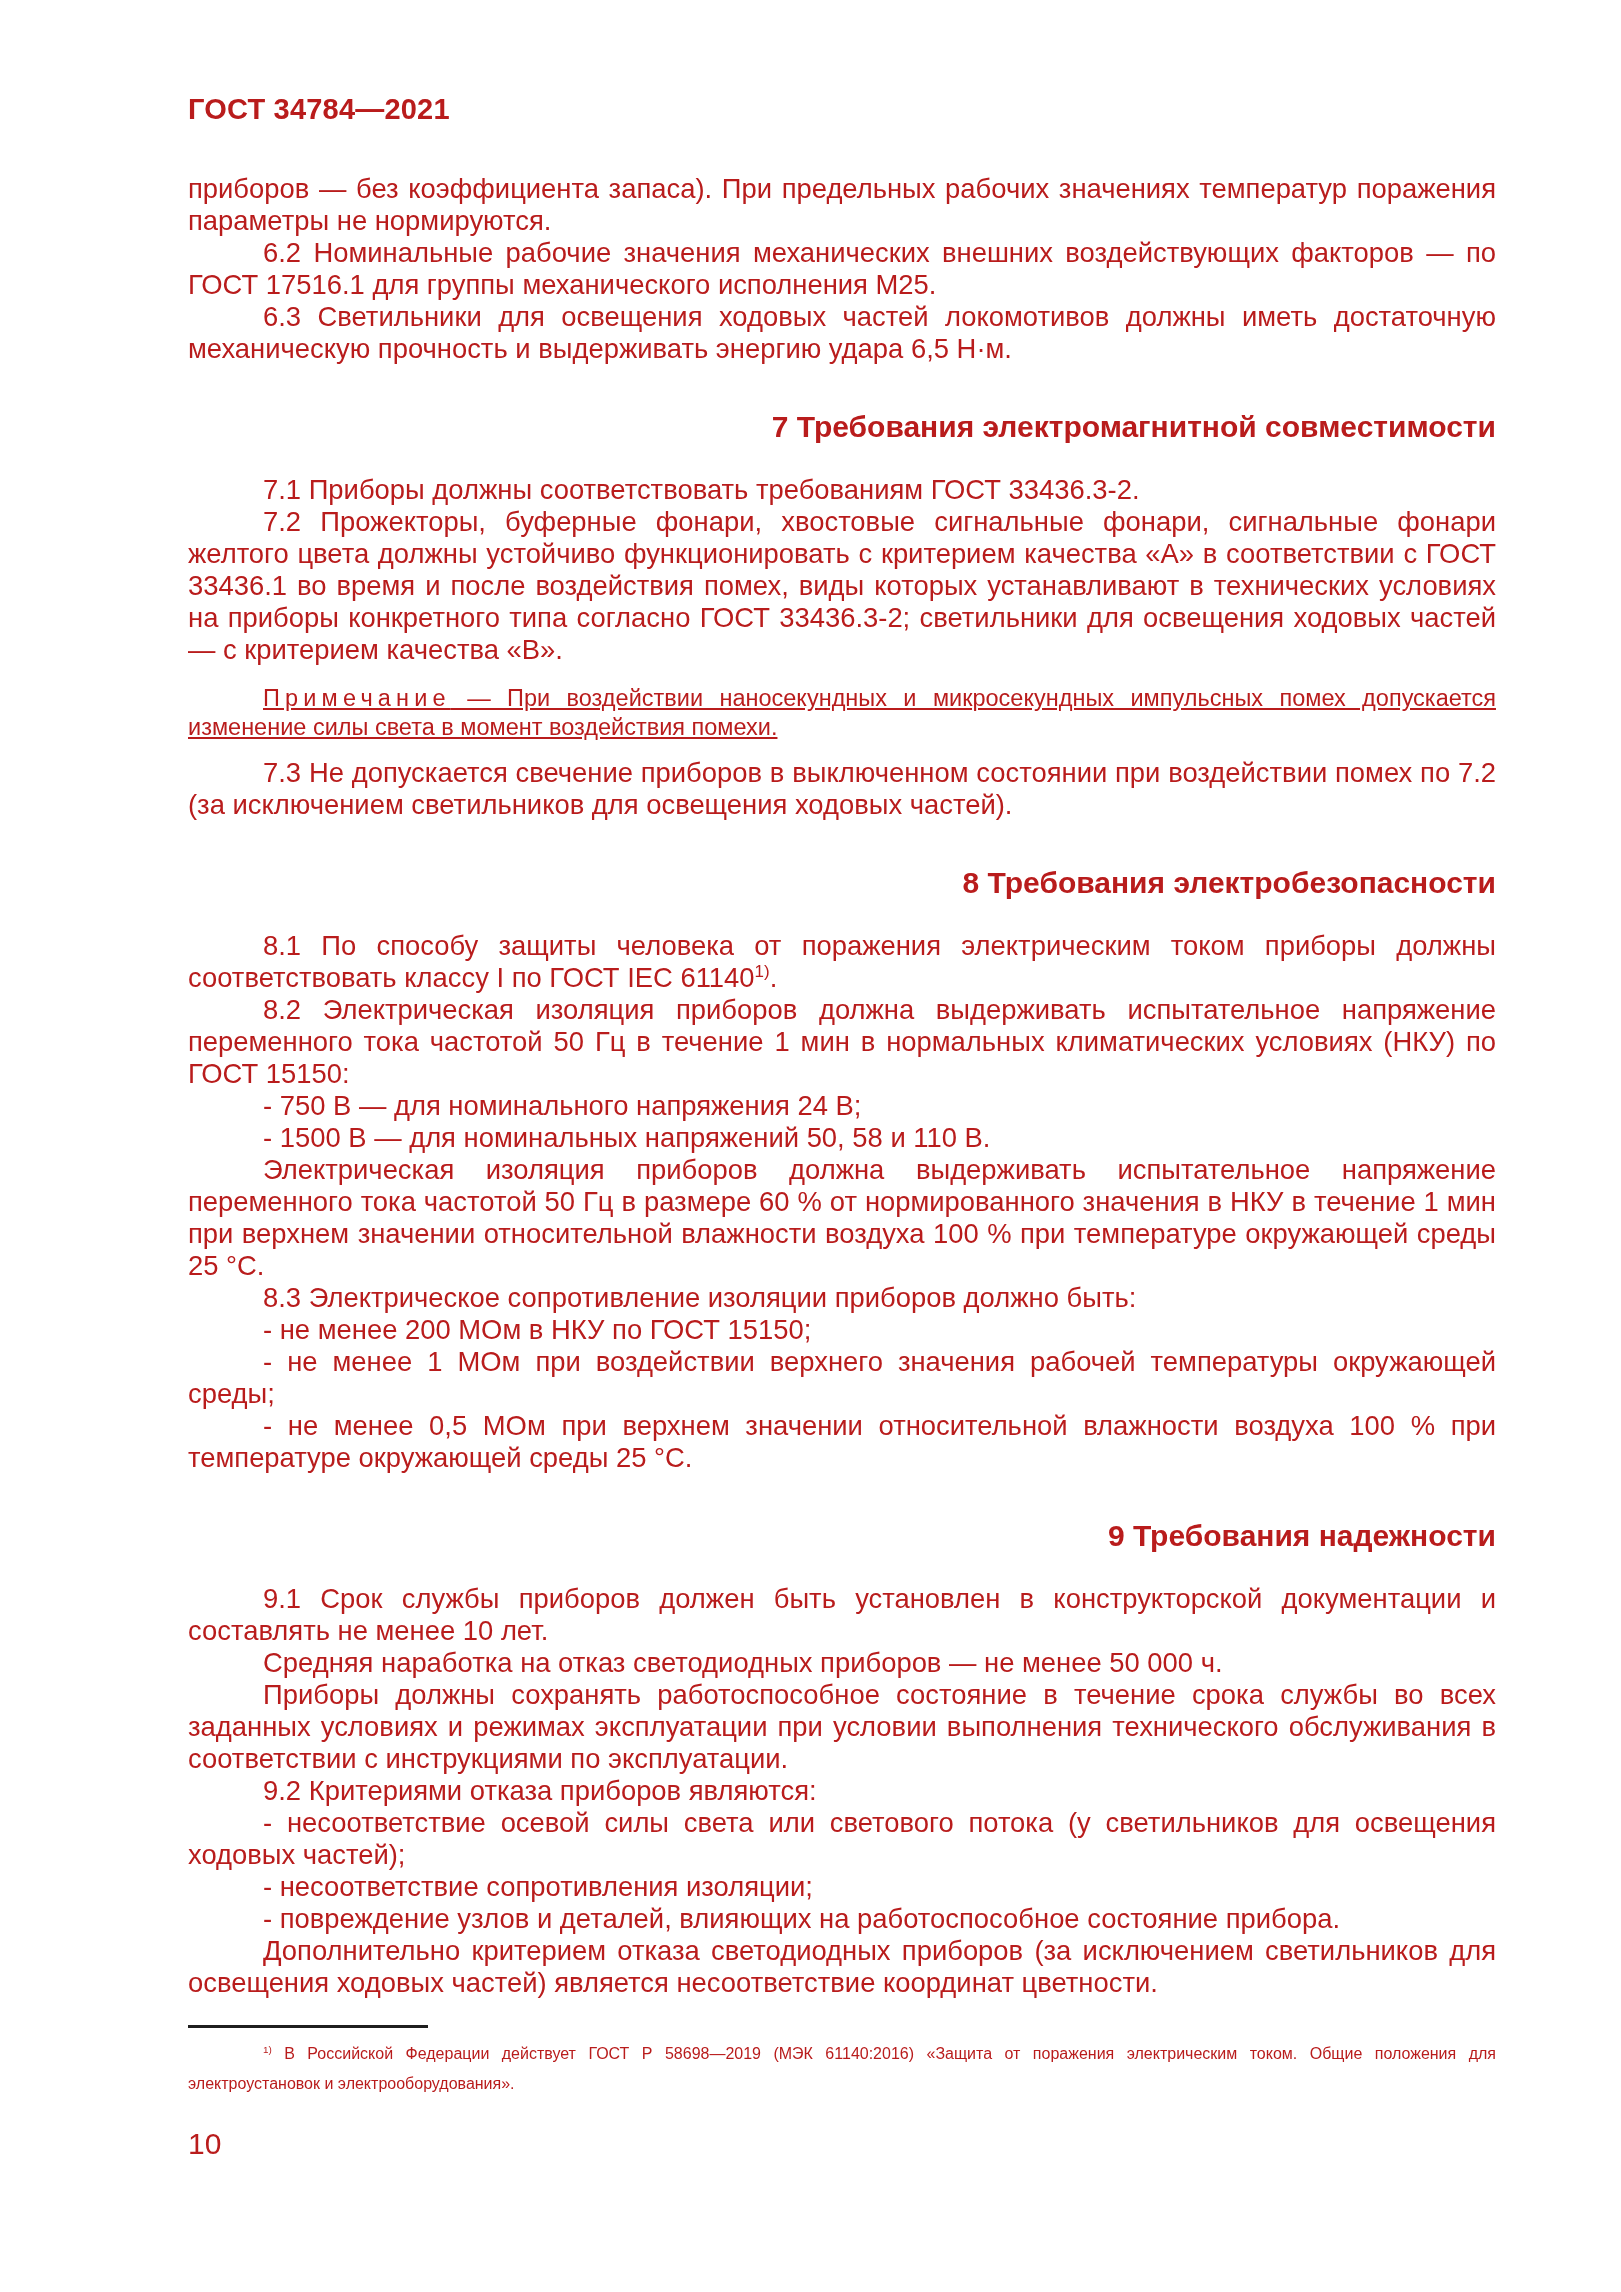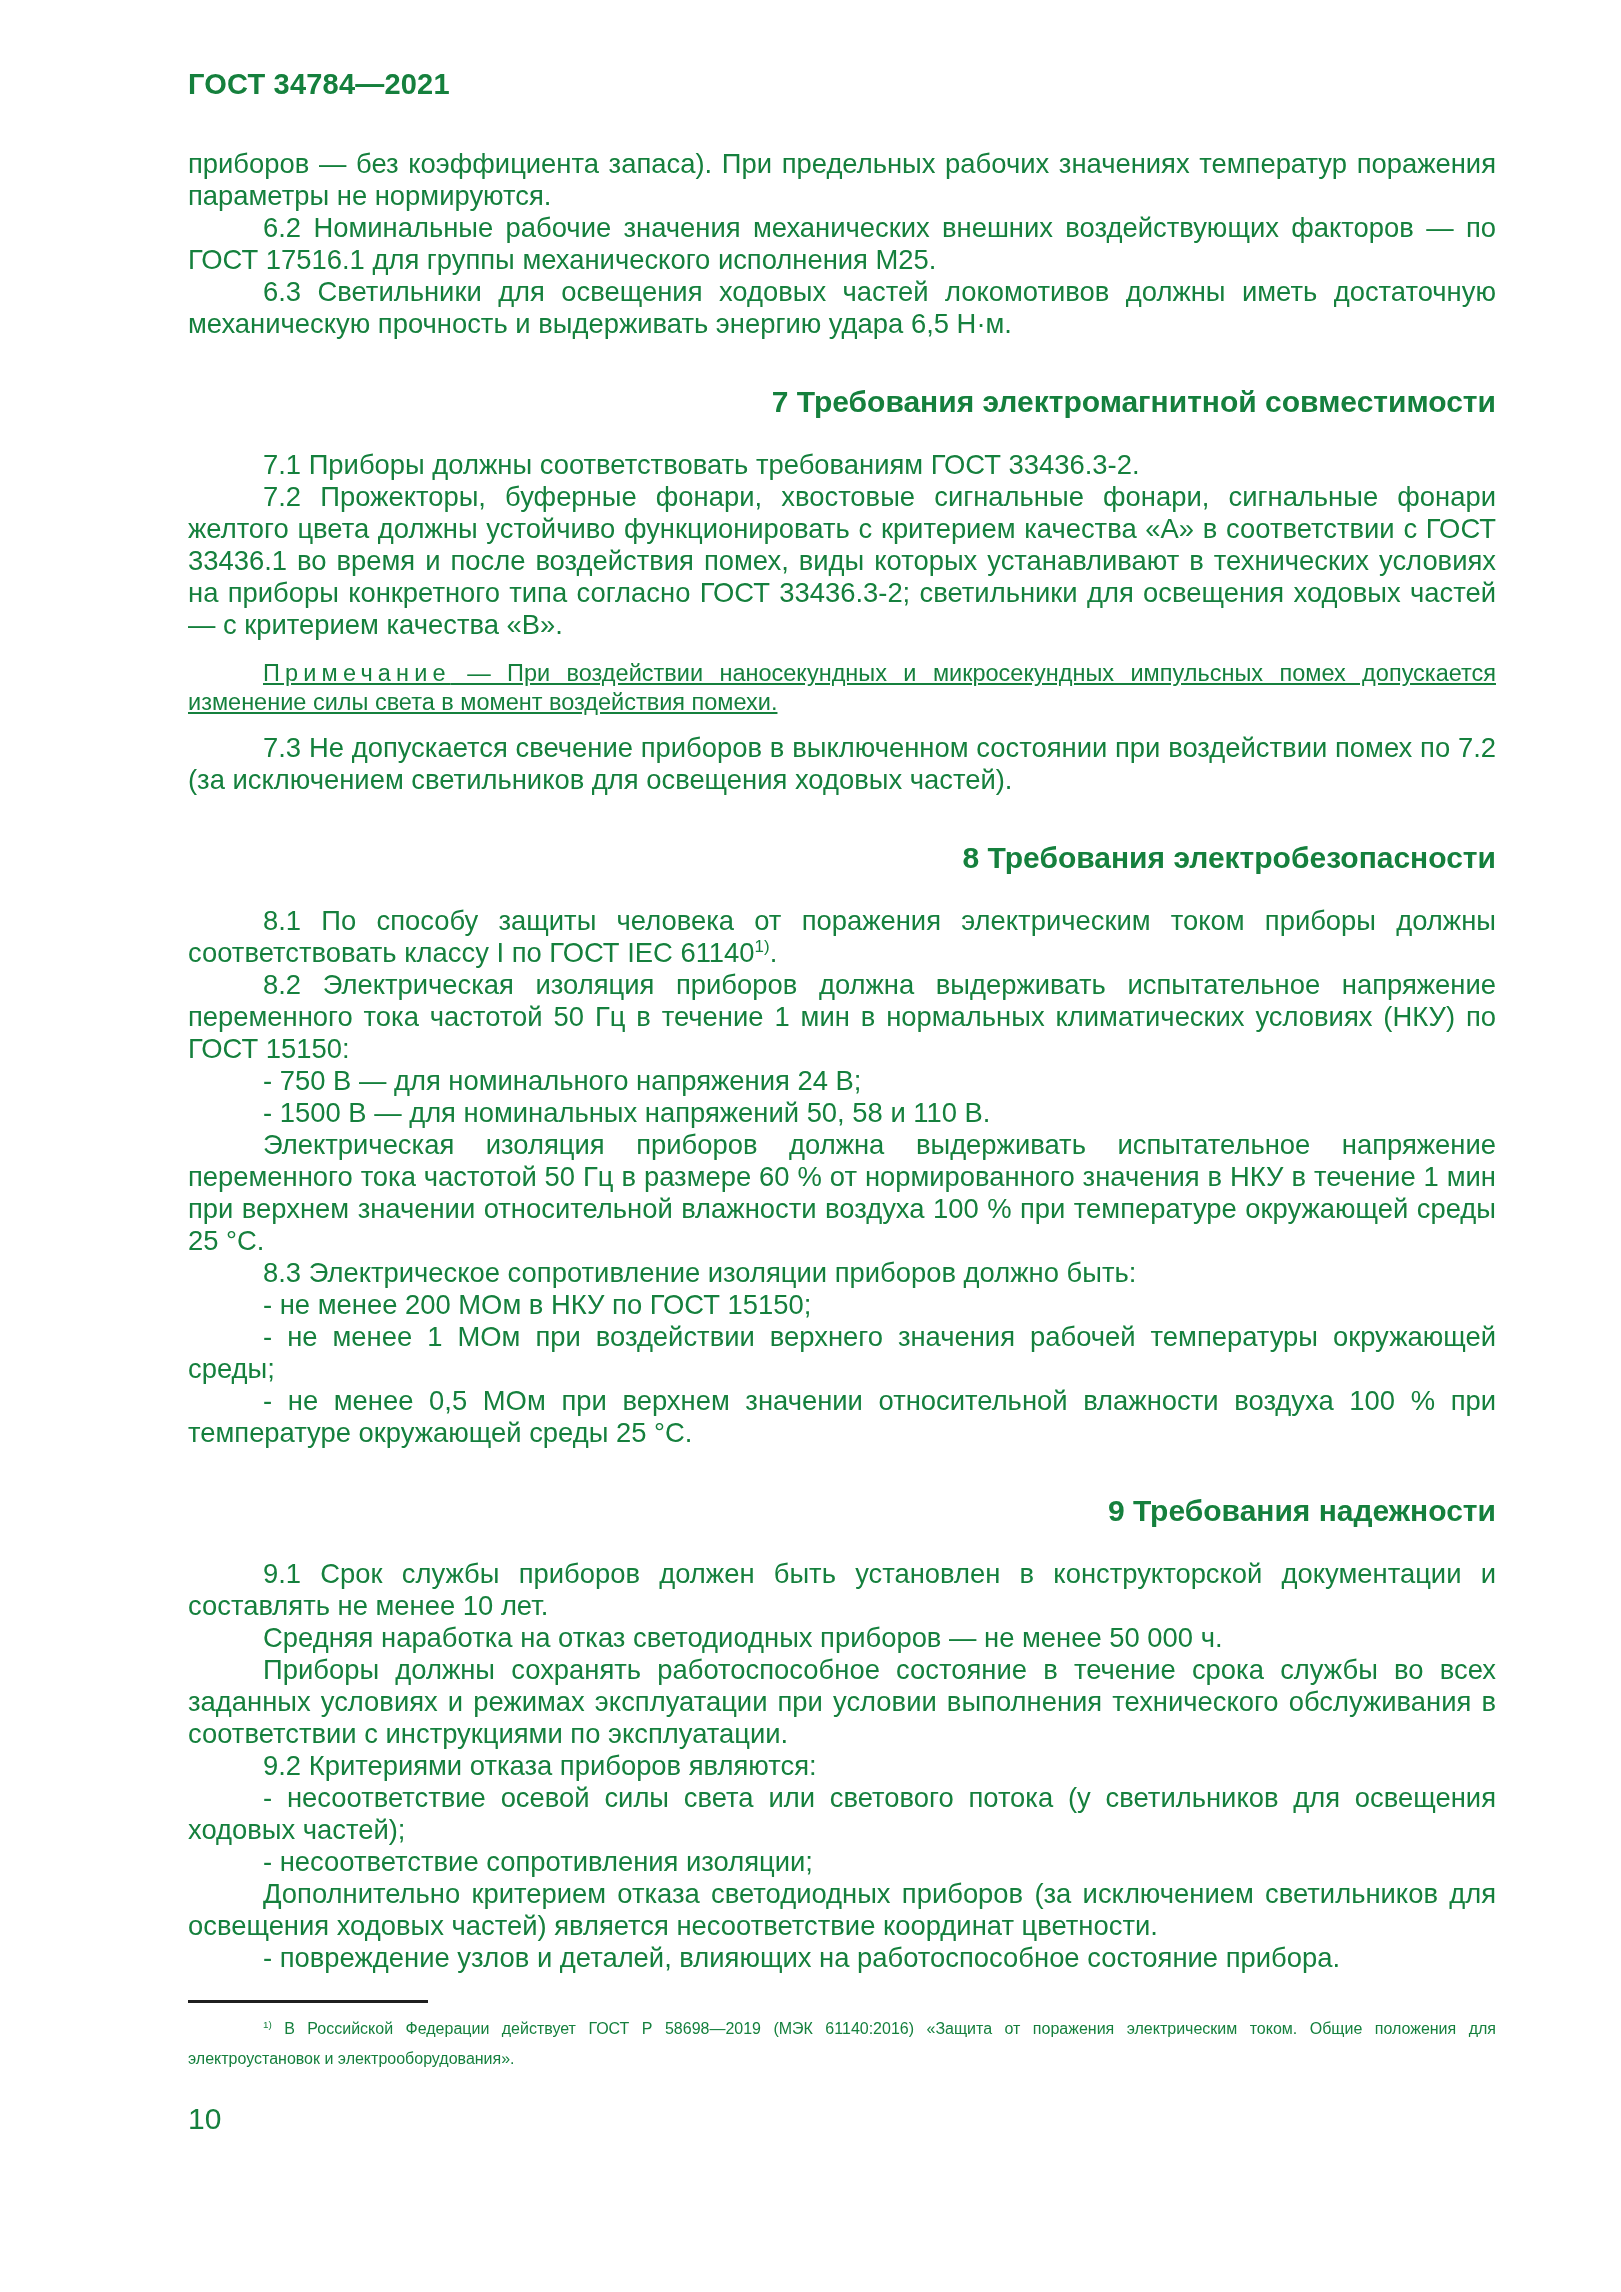--- a/index.html
+++ b/index.html
@@ -7,23 +7,23 @@
     padding: 0;
     background: #ffffff;
   }
   .page {
     position: relative;
     width: 1621px;
     height: 2293px;
     margin: 0 auto;
     background: #ffffff;
     box-sizing: border-box;
-    padding: 68px 125px 0 188px;
+    padding: 93px 125px 0 188px;
     font-family: "Liberation Sans", "DejaVu Sans", sans-serif;
-    color: #15803d;
+    color: #b91c1c;
     overflow: hidden;
   }
   .doc-header {
     font-size: 29px;
     font-weight: bold;
     margin: 0 0 47px 0;
     letter-spacing: 0.2px;
   }
   .para {
     font-size: 27.4px;
@@ -116,22 +116,22 @@
   <p class="para">- не менее 1 МОм при воздействии верхнего значения рабочей температуры окружающей среды;</p>
   <p class="para">- не менее 0,5 МОм при верхнем значении относительной влажности воздуха 100 % при температуре окружающей среды 25 °С.</p>
 
   <h2 class="section-heading">9 Требования надежности</h2>
   <p class="para">9.1 Срок службы приборов должен быть установлен в конструкторской документации и составлять не менее 10 лет.</p>
   <p class="para">Средняя наработка на отказ светодиодных приборов — не менее 50 000 ч.</p>
   <p class="para">Приборы должны сохранять работоспособное состояние в течение срока службы во всех заданных условиях и режимах эксплуатации при условии выполнения технического обслуживания в соответствии с инструкциями по эксплуатации.</p>
   <p class="para">9.2 Критериями отказа приборов являются:</p>
   <p class="para">- несоответствие осевой силы света или светового потока (у светильников для освещения ходовых частей);</p>
   <p class="para">- несоответствие сопротивления изоляции;</p>
+  <p class="para">- повреждение узлов и деталей, влияющих на работоспособное состояние прибора.</p>
   <p class="para">Дополнительно критерием отказа светодиодных приборов (за исключением светильников для освещения ходовых частей) является несоответствие координат цветности.</p>
-  <p class="para">- повреждение узлов и деталей, влияющих на работоспособное состояние прибора.</p>
 
   <div class="footnote-block">
     <div class="footnote-divider"></div>
     <p class="footnote"><sup class="fn-ref">1)</sup><span> В Российской Федерации действует ГОСТ Р 58698—2019 (МЭК 61140:2016) «Защита от поражения электрическим током. Общие положения для электроустановок и электрооборудования».</span></p>
   </div>
 
   <div class="page-number">10</div>
 
 </div>
 

